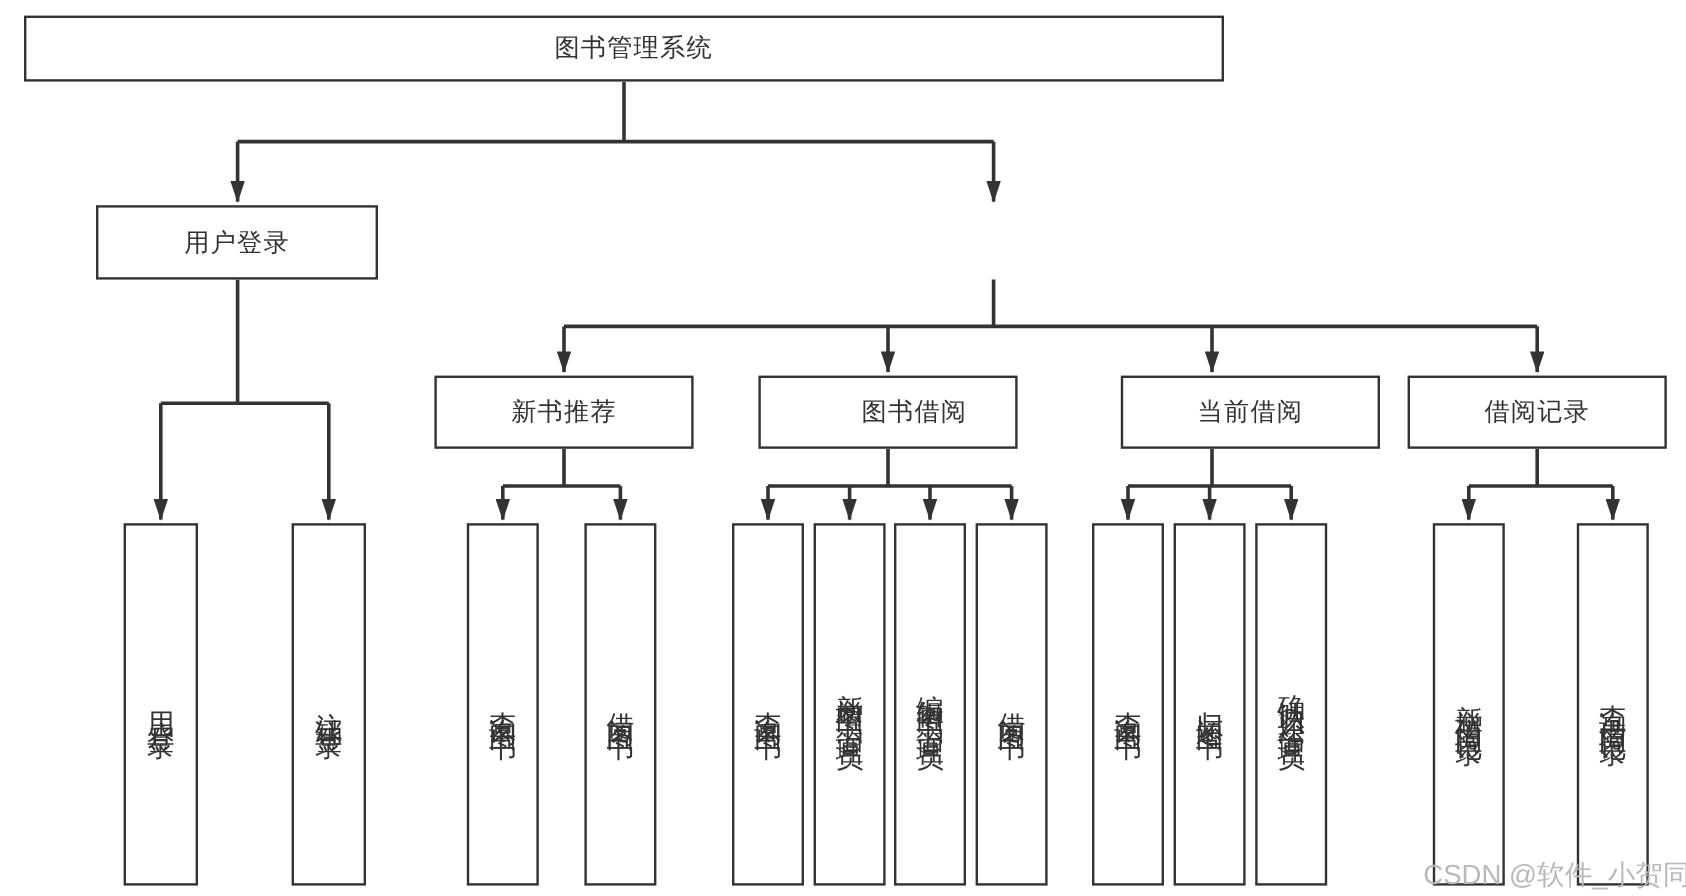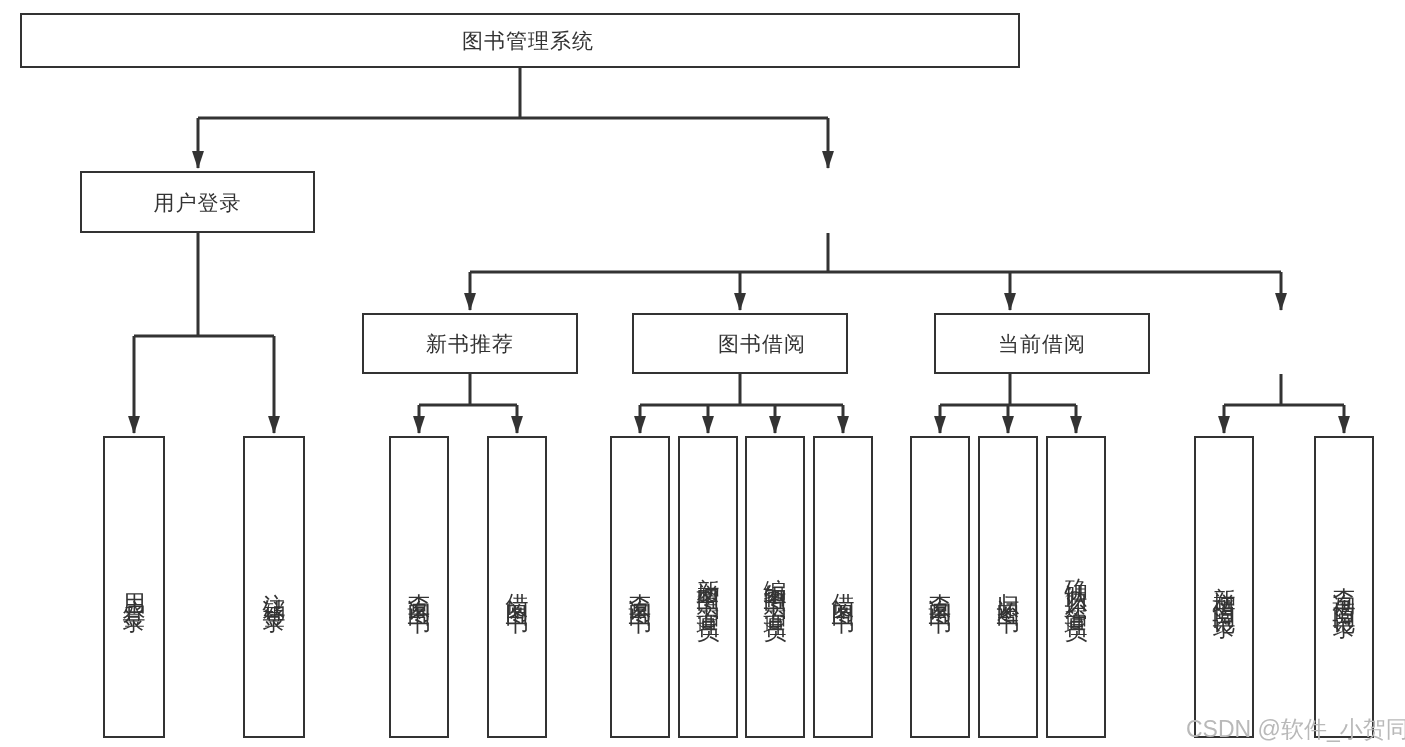--- a/index.html
+++ b/index.html
@@ -100,20 +100,21 @@
     <path d="M1344,405 V433" fill="none" stroke="#333333" stroke-width="3" marker-end="url(#arrow)"></path>
   </svg>
 
   <div class="node" style="left:20px; top:13px; width:1000px; height:55px;padding-left:16px;">图书管理系统</div>
 
   <div class="node" style="left:80px; top:171px; width:235px; height:62px;">用户登录</div>
 
   <div class="node" style="left:362px; top:313px; width:216px; height:61px;">新书推荐</div>
   <div class="node" style="left:632px; top:313px; width:216px; height:61px;padding-left:44px;">图书借阅</div>
   <div class="node" style="left:934px; top:313px; width:216px; height:61px;">当前借阅</div>
+  <div class="node" style="left:1173px; top:313px; width:216px; height:61px;">借阅记录</div>
 
   <div class="leaf" style="left:103px; width:62px;">用户登录</div>
   <div class="leaf" style="left:243px; width:62px;">注销登录</div>
 
   <div class="leaf" style="left:389px;">查询图书</div>
   <div class="leaf" style="left:487px;">借阅图书</div>
 
   <div class="leaf" style="left:610px;">查询图书</div>
   <div class="leaf" style="left:678px;">新增图书（管理员）</div>
   <div class="leaf" style="left:745px;">编辑图书（管理员）</div>

